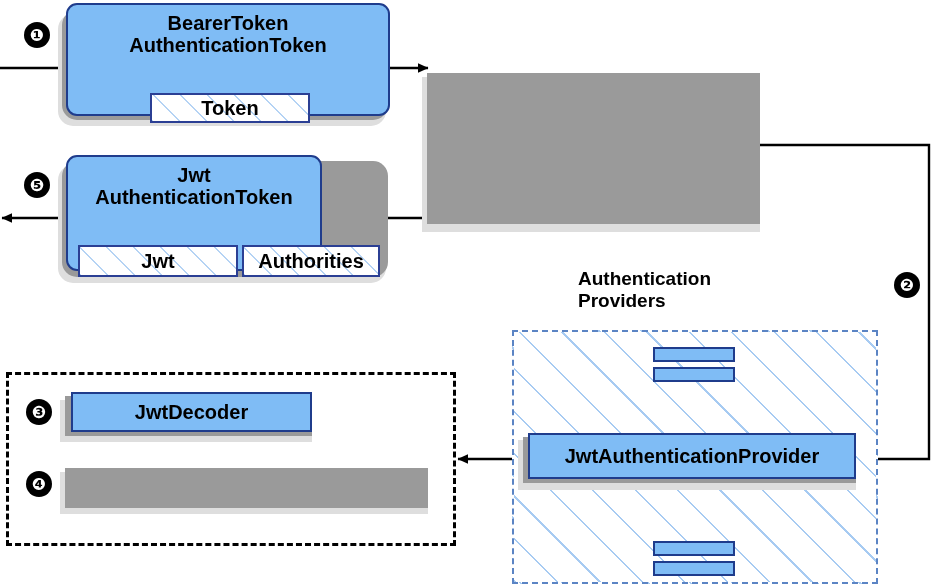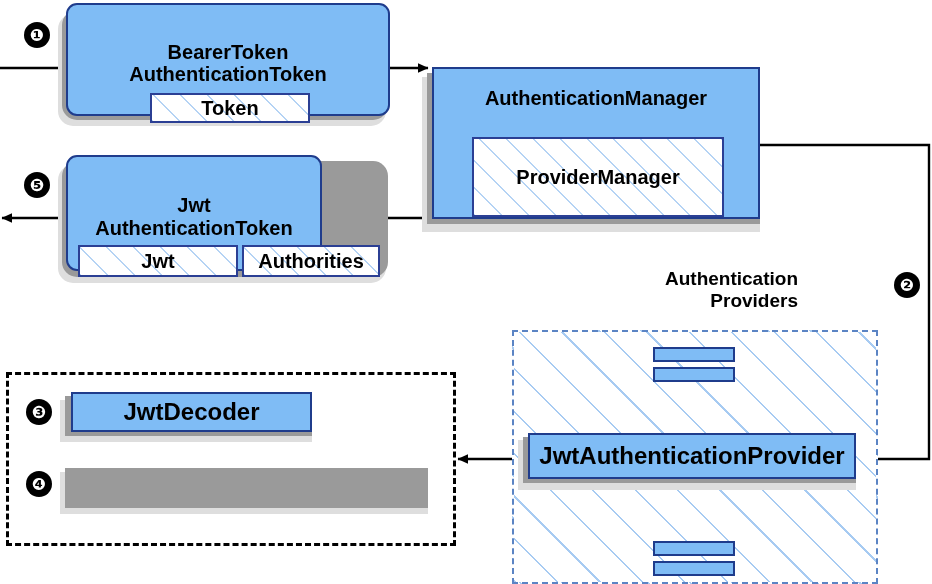--- a/index.html
+++ b/index.html
@@ -30,21 +30,20 @@
     background: #7FBCF5;
     border: 2px solid #1F3C8C;
     display: flex;
     flex-direction: column;
     align-items: center;
     color: #000000;
     font-weight: bold;
   }
   .node.rounded {
     border-radius: 11px;
-    justify-content: center;
   }
   .shadow-outer, .shadow-inner {
     position: absolute;
     box-sizing: border-box;
   }
   .shadow-inner { background: #9a9a9a; }
   .shadow-outer { background: #dedede; }
   .shadow-inner.rounded, .shadow-outer.rounded { border-radius: 15px; }
 
   .node-title {
@@ -109,21 +108,21 @@
     font-weight: bold;
     display: flex;
     align-items: center;
     justify-content: center;
     line-height: 1;
     font-family: "DejaVu Sans", sans-serif;
   }
   
   .plain-label {
     position: absolute;
-    text-align: right;
+    text-align: left;
     font-weight: bold;
     color: #000;
     line-height: 1.15;
     white-space: pre-line;
   }
 </style>
 </head>
 <body>
 
 <div id="diagram">
@@ -162,29 +161,25 @@
 
   <div class="mini-bar" style="left:653px; top:347px; width:82px; height:15px;"></div>
   <div class="mini-bar" style="left:653px; top:367px; width:82px; height:15px;"></div>
 
   <div class="mini-bar" style="left:653px; top:541px; width:82px; height:15px;"></div>
   <div class="mini-bar" style="left:653px; top:561px; width:82px; height:15px;"></div>
 
   <div class="shadow-outer" style="left:518px; top:440px; width:338px; height:50px;"></div>
   <div class="shadow-inner" style="left:523px; top:437px; width:333px; height:46px;"></div>
   <div class="node" style="left:528px; top:433px; width:328px; height:46px; justify-content:center;">
-    <div class="node-title" style="font-size:24px;">JwtAuthenticationProvider</div>
+    <div class="node-title" style="font-size:20px;">JwtAuthenticationProvider</div>
   </div>
 
   <div class="shadow-outer" style="left:422px; top:77px; width:338px; height:155px;"></div>
   <div class="shadow-inner" style="left:427px; top:73px; width:333px; height:151px;"></div>
-  <div class="node" style="left:432px; top:67px; width:328px; height:152px;">
-    <div class="node-title" style="font-size:20px; margin-top:18px;">AuthenticationManager</div>
-    <div class="slot" style="left:38px; top:56px; width:252px; height:80px; font-size:20px;">ProviderManager</div>
-  </div>
 
   <div class="shadow-outer rounded" style="left:58px; top:14px; width:328px; height:112px;"></div>
   <div class="shadow-inner rounded" style="left:62px; top:10px; width:326px; height:110px;"></div>
   <div class="node rounded" style="left:66px; top:3px; width:324px; height:113px;">
     <div class="node-title" style="font-size:20px; margin-top:7px;">BearerToken
 AuthenticationToken</div>
     <div class="slot" style="left:82px; top:76px; width:160px; height:30px; font-size:20px;">Token</div>
   </div>
 
   <div class="shadow-outer rounded" style="left:58px; top:165px; width:328px; height:118px;"></div>
@@ -194,21 +189,21 @@
 AuthenticationToken</div>
     <div class="slot" style="left:10px; top:76px; width:160px; height:32px; font-size:20px;">Jwt</div>
     <div class="slot" style="left:174px; top:76px; width:138px; height:32px; font-size:20px;">Authorities</div>
   </div>
 
   <div class="dashed-region tools-region" style="left:6px; top:372px; width:450px; height:174px;"></div>
 
   <div class="shadow-outer" style="left:60px; top:400px; width:252px; height:42px;"></div>
   <div class="shadow-inner" style="left:65px; top:396px; width:247px; height:40px;"></div>
   <div class="node" style="left:71px; top:392px; width:241px; height:40px; justify-content:center;">
-    <div class="node-title" style="font-size:24px;">JwtDecoder</div>
+    <div class="node-title" style="font-size:20px;">JwtDecoder</div>
   </div>
 
   <div class="shadow-outer" style="left:60px; top:472px; width:368px; height:42px;"></div>
   <div class="shadow-inner" style="left:65px; top:468px; width:363px; height:40px;"></div>
 
   <div class="badge" style="left:24px; top:22px;">❶</div>
   <div class="badge" style="left:24px; top:172px;">❺</div>
   <div class="badge" style="left:894px; top:272px;">❷</div>
   <div class="badge" style="left:26px; top:399px;">❸</div>
   <div class="badge" style="left:26px; top:471px;">❹</div>

